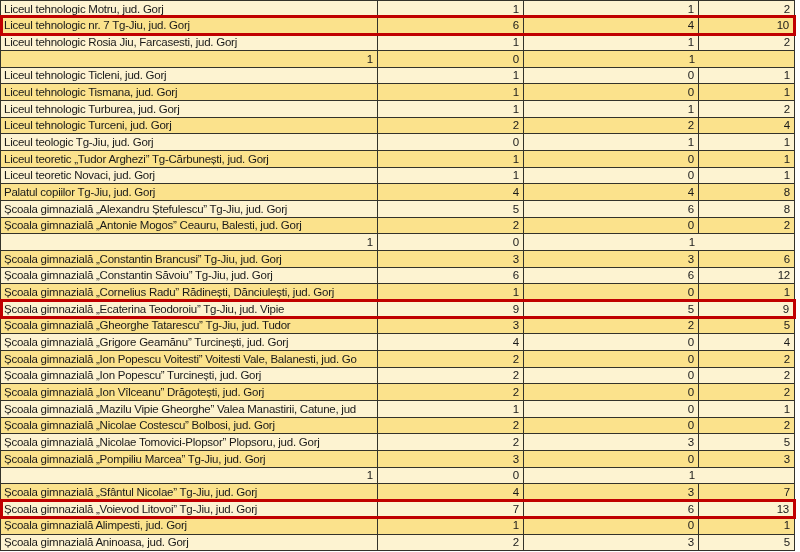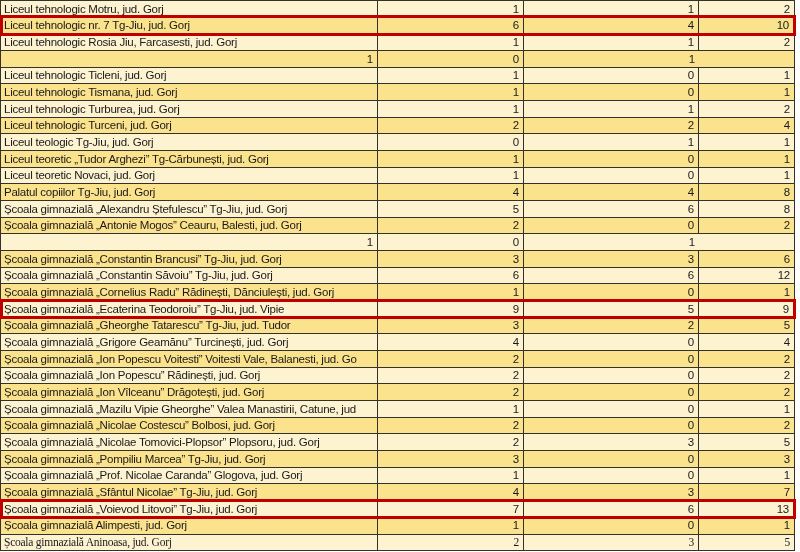--- a/index.html
+++ b/index.html
@@ -25,21 +25,21 @@
   }
   .row {
     position: relative;
     flex: 1 1 0;
     display: grid;
     grid-template-columns: 377px 146px 175px 1fr;
     box-sizing: border-box;
     border-bottom: 1.5px solid var(--border, #333);
     background: var(--row-light, #FDF3D1);
   }
-  .row:last-child { border-bottom: none; font-family: Liberation Serif, serif; }
+  .row:last-child { border-bottom: none; }
   .row.dark { background: var(--row-dark, #FBE28C); }
   .cell {
     box-sizing: border-box;
     border-right: 1.5px solid var(--border, #333);
     overflow: hidden;
     white-space: nowrap;
     font-size: 11.5px;
     letter-spacing: -0.25px;
     color: var(--text, #1a1a1a);
     display: flex;
@@ -191,21 +191,21 @@
     <div class="cell num">0</div>
     <div class="cell num">4</div>
   </div>
     <div class="row dark">
     <div class="cell name">Școala gimnazială „Ion Popescu Voitesti” Voitesti Vale, Balanesti, jud. Go</div>
     <div class="cell num">2</div>
     <div class="cell num">0</div>
     <div class="cell num">2</div>
   </div>
     <div class="row">
-    <div class="cell name">Școala gimnazială „Ion Popescu” Rădinești, jud. Gorj</div>
+    <div class="cell name">Școala gimnazială „Ion Popescu” Turcinești, jud. Gorj</div>
     <div class="cell num">2</div>
     <div class="cell num">0</div>
     <div class="cell num">2</div>
   </div>
     <div class="row dark">
     <div class="cell name">Școala gimnazială „Ion Vîlceanu” Drăgotești, jud. Gorj</div>
     <div class="cell num">2</div>
     <div class="cell num">0</div>
     <div class="cell num">2</div>
   </div>
@@ -227,21 +227,20 @@
     <div class="cell num">3</div>
     <div class="cell num">5</div>
   </div>
     <div class="row dark">
     <div class="cell name">Școala gimnazială „Pompiliu Marcea” Tg-Jiu, jud. Gorj</div>
     <div class="cell num">3</div>
     <div class="cell num">0</div>
     <div class="cell num">3</div>
   </div>
     <div class="row">
-    <div class="cell name">Școala gimnazială „Prof. Nicolae Caranda” Glogova, jud. Gorj</div>
     <div class="cell num">1</div>
     <div class="cell num">0</div>
     <div class="cell num">1</div>
   </div>
     <div class="row dark">
     <div class="cell name">Școala gimnazială „Sfântul Nicolae” Tg-Jiu, jud. Gorj</div>
     <div class="cell num">4</div>
     <div class="cell num">3</div>
     <div class="cell num">7</div>
   </div>

